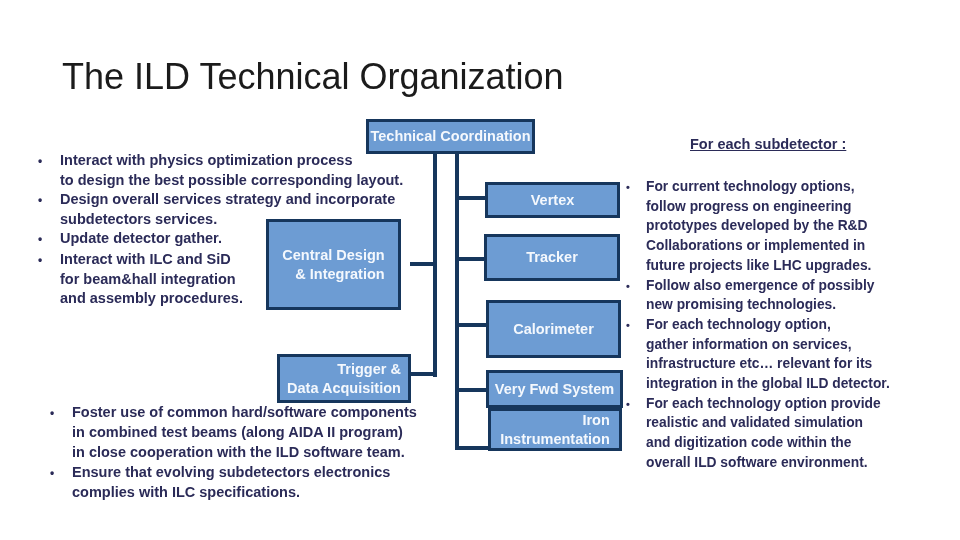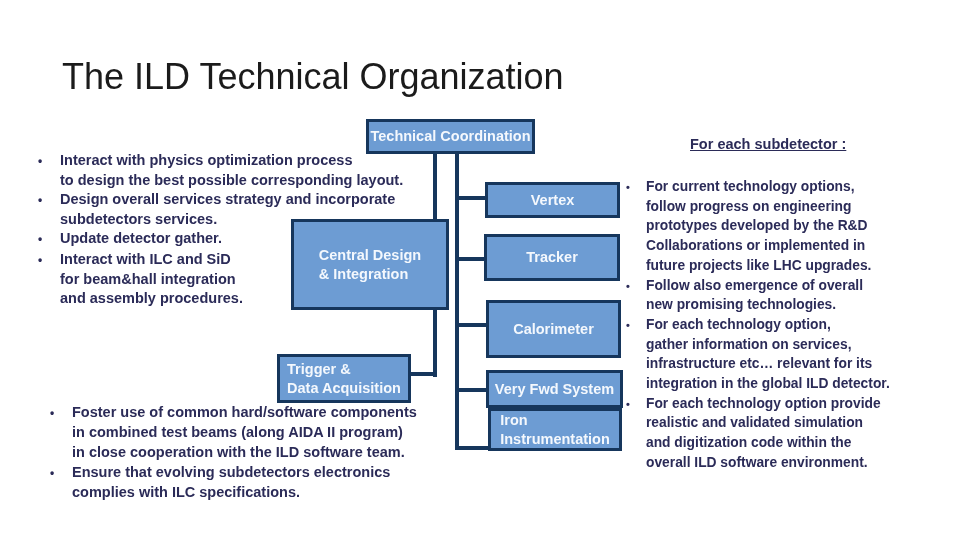--- a/index.html
+++ b/index.html
@@ -39,25 +39,25 @@
   .obox {
     position: absolute;
     background: #6d9cd3;
     border: 3px solid #16365c;
     box-sizing: border-box;
     color: #f4f8fd;
     font-size: 14.5px;
     font-weight: 600;
     line-height: 19px;
     display: flex; align-items: center; justify-content: center;
-    text-align: left;
+    text-align: right;
     white-space: pre-line;
   }
   #box-tech   { left: 366px; top: 119px; width: 169px; height: 35px; }
-  #box-cdi    { left: 291px; top: 219px; width: 158px; height: 91px; }
+  #box-cdi    { left: 266px; top: 219px; width: 135px; height: 91px; }
   #box-tdaq   { left: 277px; top: 354px; width: 134px; height: 49px; }
   #box-vertex { left: 485px; top: 182px; width: 135px; height: 36px; }
   #box-tracker{ left: 484px; top: 234px; width: 136px; height: 47px; }
   #box-cal    { left: 486px; top: 300px; width: 135px; height: 58px; }
   #box-vfs    { left: 486px; top: 370px; width: 137px; height: 38px; }
   #box-iron   { left: 488px; top: 408px; width: 134px; height: 43px; }
   .conn { position: absolute; background: #16365c; }
   #v-left  { left: 433px; top: 152px; width: 4px; height: 225px; }
   #v-right { left: 455px; top: 152px; width: 4px; height: 298px; }
   #h-cdi   { left: 410px; top: 262px; width: 25px; height: 4px; }
@@ -117,21 +117,21 @@
     <div class="item">
       <span class="marker">•</span>
       <span class="txt">For current technology options,
 follow progress on engineering
 prototypes developed by the R&amp;D
 Collaborations or implemented in
 future projects like LHC upgrades.</span>
     </div>
     <div class="item">
       <span class="marker">•</span>
-      <span class="txt">Follow also emergence of overall
+      <span class="txt">Follow also emergence of possibly
 new promising technologies.</span>
     </div>
     <div class="item">
       <span class="marker">•</span>
       <span class="txt">For each technology option,
 gather information on services,
 infrastructure etc… relevant for its
 integration in the global ILD  detector.</span>
     </div>
     <div class="item">

